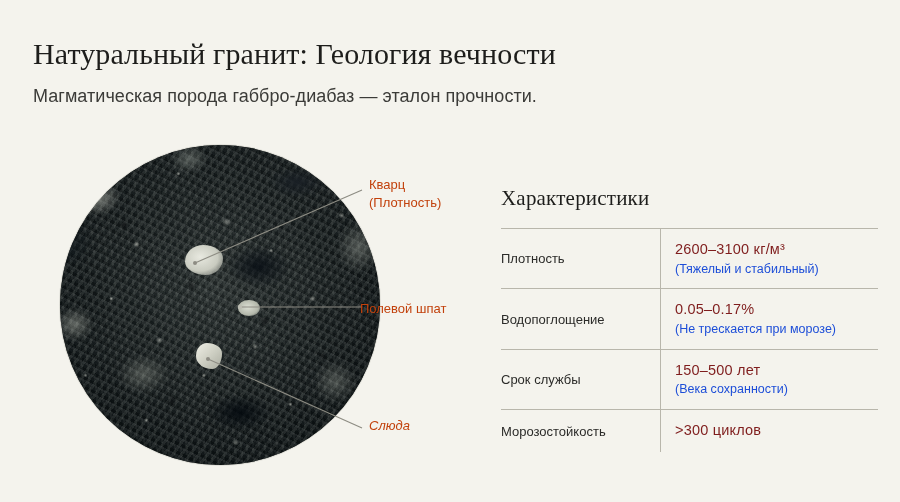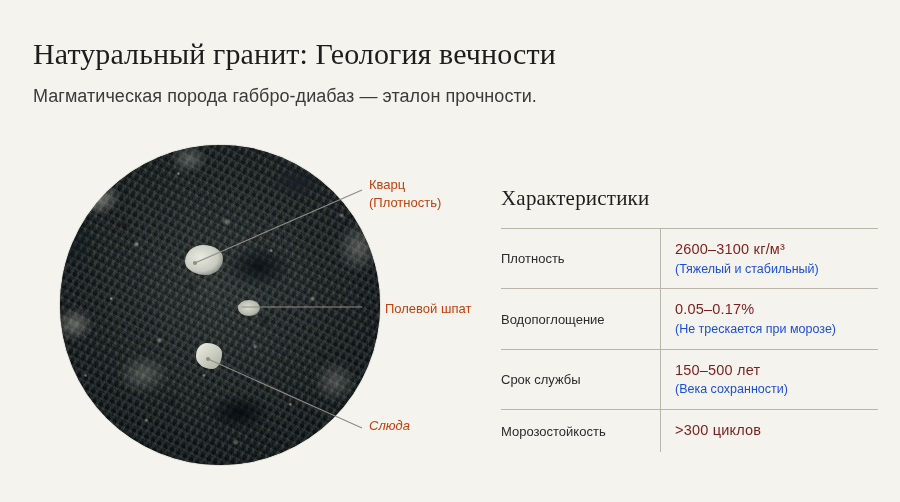--- a/index.html
+++ b/index.html
@@ -150,21 +150,21 @@
   
   .callout {
     position: absolute;
     font-size: 13px;
     color: #c2410c;
     line-height: 1.35;
     white-space: nowrap;
   }
   .callout .sub { display: block; }
   #callout-quartz   { left: 369px; top: 176px; }
-  #callout-feldspar { left: 385px; top: 300px; }
+  #callout-feldspar { left: 360px; top: 300px; }
   #callout-mica     { left: 369px; top: 417px; font-style: italic; }
 
   
   .specs {
     position: absolute;
     left: 501px;
     top: 174px;
     width: 362px;
   }
   .specs-title {

